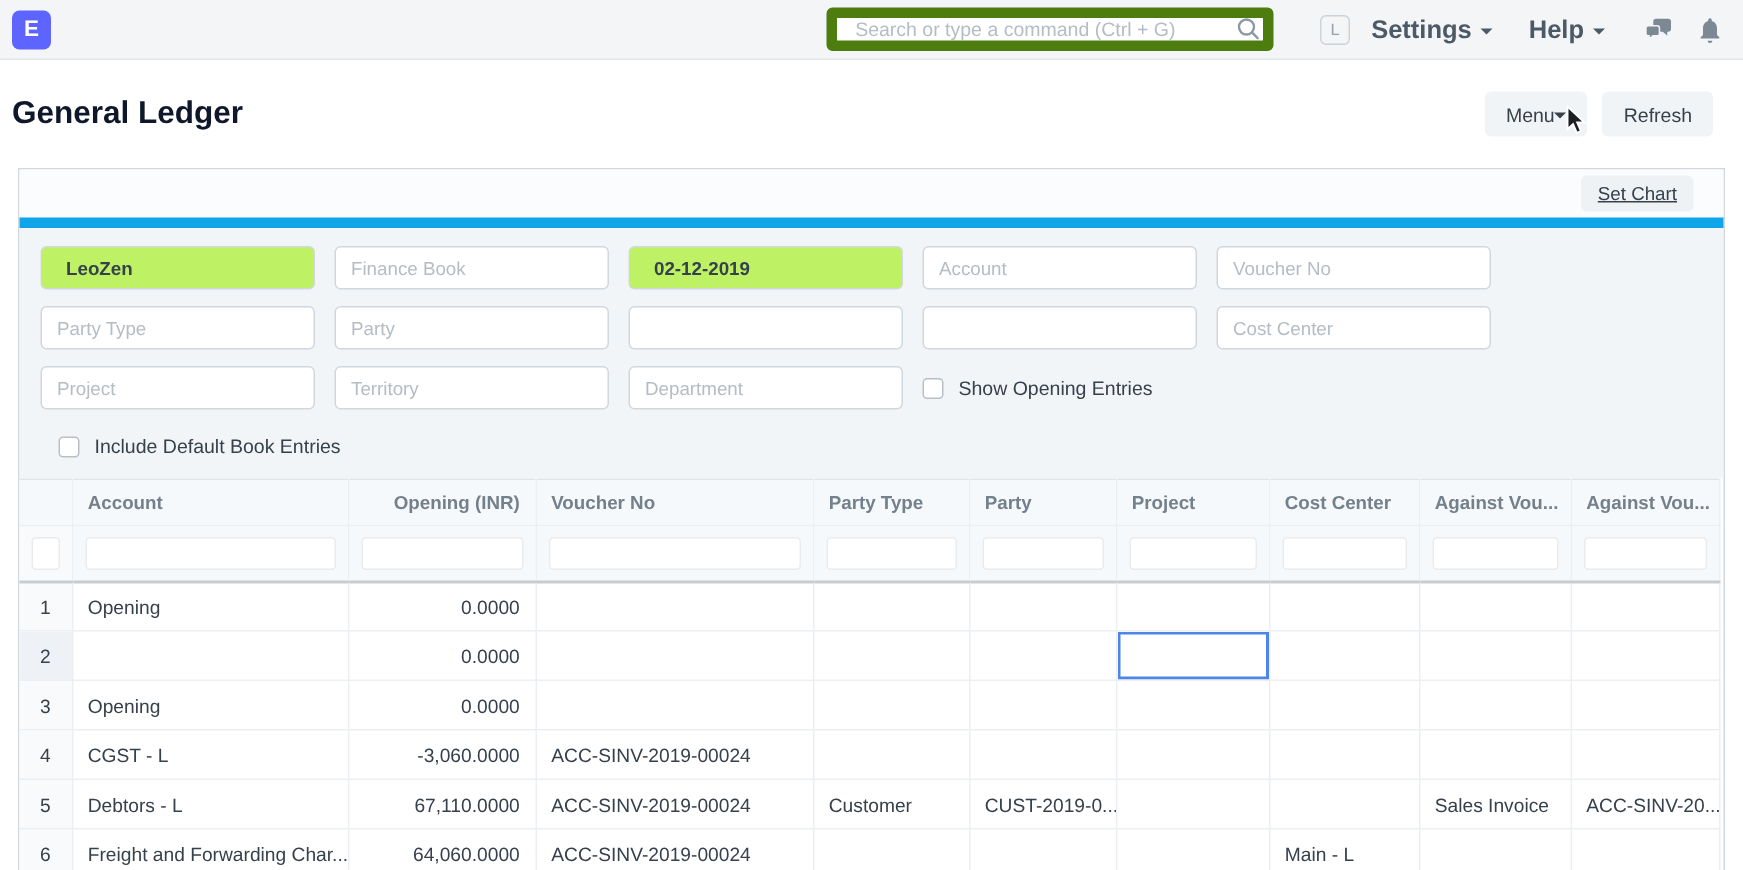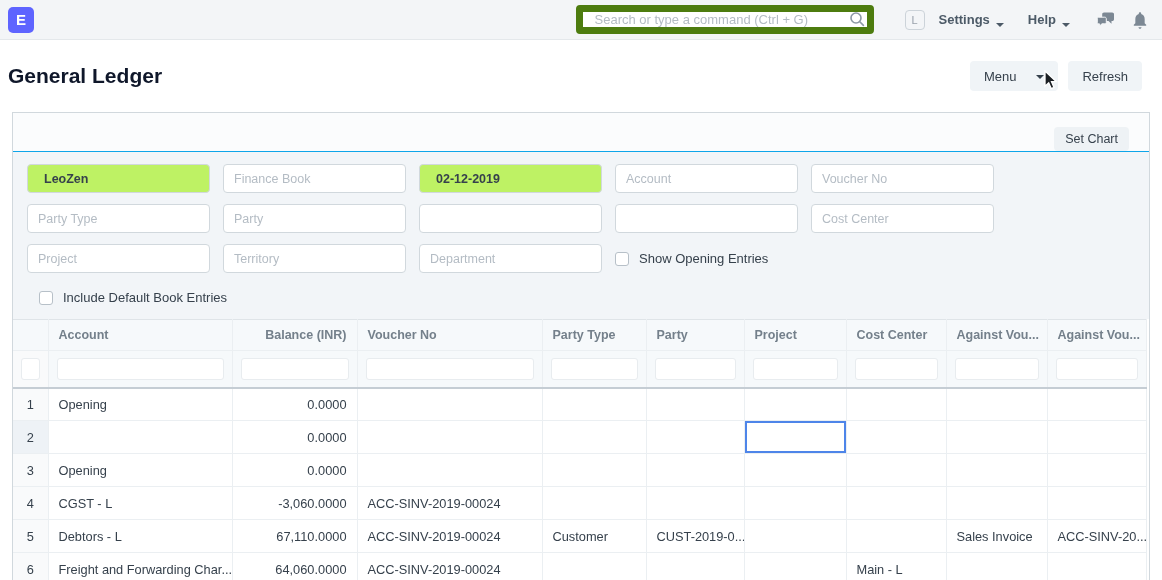--- a/index.html
+++ b/index.html
@@ -12,41 +12,41 @@
   .logo { width:26px; height:26px; background:#5e64ff; border-radius:5px; color:#fff;
           font-weight:bold; font-size:15px; display:flex; align-items:center; justify-content:center; }
   .nav-spacer { flex:1; }
   .search-wrap { position:relative; width:298px; height:29px; margin-right:31px; }
   .search-wrap input { width:100%; height:100%; border:7px solid #4d7c0f; border-radius:4px;
           background:#fff; padding:0 32px 0 12px; font-size:13px; color:#36414c; outline:none; }
   .search-wrap input::placeholder { color:#b4bcc4; }
   .search-icon { position:absolute; right:9px; top:6px; }
   .avatar { width:20px; height:20px; border:1px solid #ccd3d9; border-radius:4px; color:#98a1ab;
             font-size:11px; display:flex; align-items:center; justify-content:center; margin-right:14px; }
-  .nav-item { font-size:13px; font-weight:600; color:#4c5a67; display:flex; align-items:flex-end; gap:6px; }
+  .nav-item { font-size:17px; font-weight:600; color:#4c5a67; display:flex; align-items:center; gap:6px; }
   .nav-item.settings { margin-right:24px; }
   .nav-item.help { margin-right:26px; }
   .caret { width:0; height:0; border-left:4px solid transparent; border-right:4px solid transparent;
            border-top:4px solid #4c5a67; margin-top:2px; }
   .nav-icon { margin-left:0; margin-right:16px; display:flex; align-items:center; }
   .nav-icon:last-child { margin-right:2px; }
 
   
   .page-head { height:72px; display:flex; align-items:center; padding:0 20px 0 8px; background:#fff; }
   .page-title { font-size:21px; font-weight:700; color:#0f172a; }
   .head-actions { margin-left:auto; display:flex; gap:10px; }
   .btn { background:#f0f4f7; border:none; border-radius:4px; height:30px; padding:0 14px;
-         font-size:13px; color:#36414c; display:inline-flex; align-items:center; gap:20px;
+         font-size:13px; color:#36414c; display:inline-flex; align-items:center; gap:0;
          font-family:inherit; cursor:pointer; }
   .btn .caret { border-top-color:#36414c; }
 
   
   .report-wrap { margin-left:12px; width:1138px; border:1px solid #d1d8dd; border-bottom:none; }
-  .toolbar { height:39px; background:#fbfcfd; border-bottom:1px solid #0ea5e9;
-             display:flex; justify-content:flex-end; align-items:flex-end; padding-right:20px; }
+  .toolbar { height:39px; background:#fbfcfd; border-bottom:7px solid #0ea5e9;
+             display:flex; justify-content:flex-end; align-items:center; padding-right:20px;text-decoration:underline; }
   .btn-sm { background:#eef2f5; border:none; border-radius:4px; height:24px; padding:0 11px;
             font-size:12.5px; color:#36414c; font-family:inherit; cursor:pointer; }
 
   
   .filters { background:#f2f5f8; padding:12px 0 14px 14px; }
   .filter-grid { display:grid; grid-template-columns:repeat(5,183px); gap:11px 13px; align-items:center; }
   .f-input { height:29px; border:1px solid #d1d8dd; border-radius:4px; background:#fff;
              padding:0 10px; font-size:12.5px; color:#36414c; width:100%; outline:none; font-family:inherit; }
   .f-input::placeholder { color:#b4bcc4; }
   .f-input.filled { background:#bef264; font-weight:700;padding-left:16px; }
@@ -160,21 +160,21 @@
         <col style="width: 98px;">
         <col style="width: 102px;">
         <col style="width: 100px;">
         <col style="width: 101px;">
         <col style="width: 99px;">
       </colgroup>
     <thead>
         <tr id="headRow">
           <th class="num"></th>
           <th class="">Account</th>
-          <th class=" right">Balance (INR)</th>
+          <th class=" right">Opening (INR)</th>
           <th class="">Voucher No</th>
           <th class="">Party Type</th>
           <th class="">Party</th>
           <th class="">Project</th>
           <th class="">Cost Center</th>
           <th class="">Against Vou...</th>
           <th class="">Against Vou...</th>
         </tr>
       </thead>
     <tbody id="tbody">

